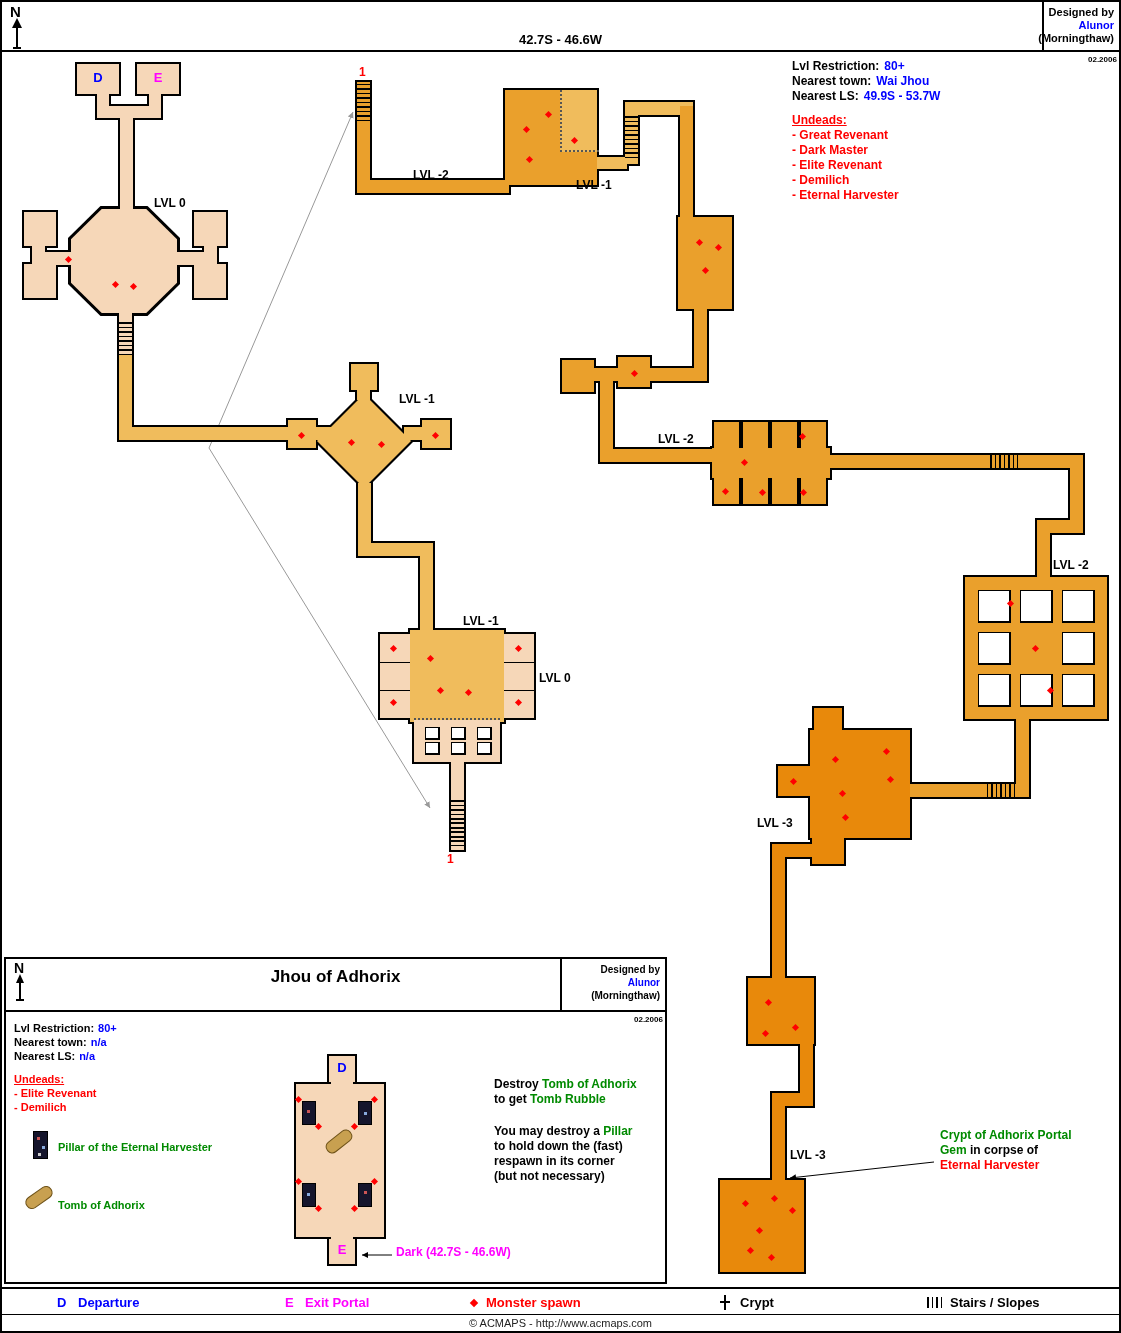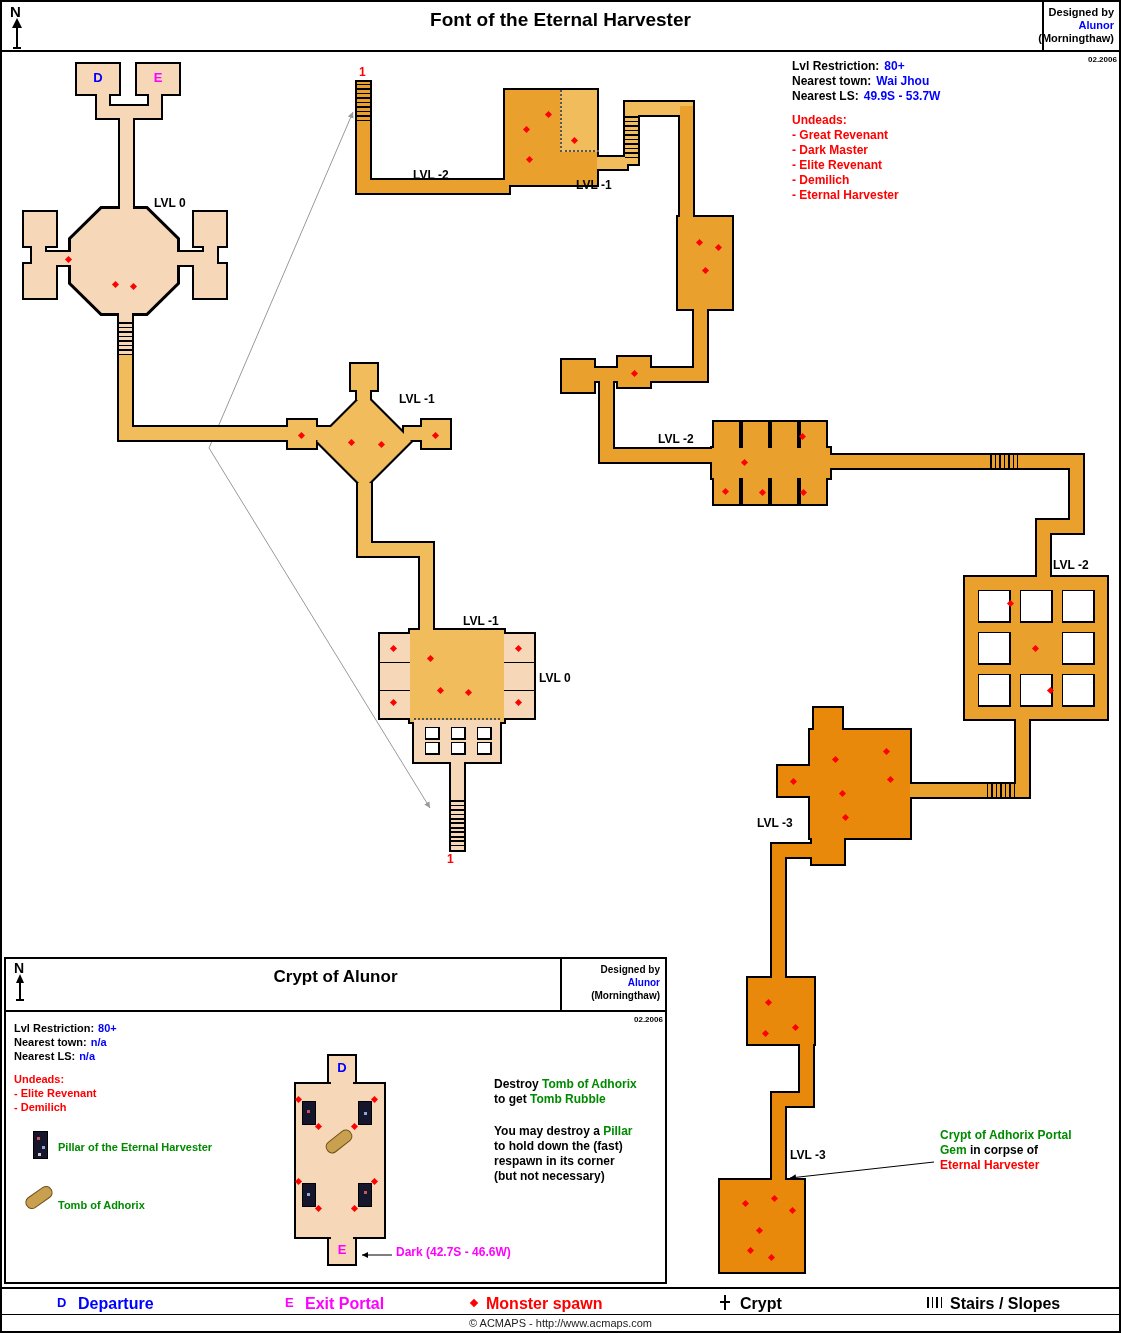--- a/index.html
+++ b/index.html
@@ -18,21 +18,21 @@
 
   
   .t-blue { color:var(--blue,#00f); }
   .t-red { color:var(--red,#f00); }
   .t-magenta { color:var(--magenta,#f0f); }
   .t-green { color:var(--green,#080); }
 
   
   .info { position:absolute; left:790px; top:57px; font-size:12px; font-weight:bold; line-height:15px; z-index:30; }
   .info .val { margin-left:5px; }
-  .undead-title { margin-top:9px; }
+  .undead-title { margin-top:9px; text-decoration:underline; }
 
   
   #map-layer { position:absolute; left:0; top:0; width:100%; height:100%; z-index:1; }
   .sb { position:absolute; background:#000; z-index:1; }
   .sf { position:absolute; z-index:2; }
   .c0 { background:var(--lvl0,#F6D7B8); }
   .c1 { background:var(--lvl1,#F0BC5C); }
   .c2 { background:var(--lvl2,#EAA02C); }
   .c3 { background:var(--lvl3,#E8890B); }
   .ov { position:absolute; z-index:3; }
@@ -64,21 +64,21 @@
   .pillar-icon { position:absolute; background:#15152c; border:1px solid #000; }
   .speck { position:absolute; width:3px; height:3px; }
   .tomb-icon { position:absolute; background:#C8A050; border:1px solid #6e5218; border-radius:6px; }
   .iroom { position:absolute; background:var(--lvl0,#F6D7B8); border:2px solid #000; }
   .ipatch { position:absolute; background:var(--lvl0,#F6D7B8); }
   .notes { position:absolute; font-size:12px; font-weight:bold; line-height:15px; }
   .exit-note { position:absolute; font-size:12px; font-weight:bold; white-space:nowrap; }
 
   
   .legendbar { position:absolute; left:0; top:1285px; width:100%; height:27px; background:#fff; border-top:2px solid #000; z-index:20; }
-  .lg, .lg-key { position:absolute; top:6px; font-size:16px; font-weight:bold; white-space:nowrap; }
+  .lg, .lg-key { position:absolute; top:6px; font-size:13px; font-weight:bold; white-space:nowrap; }
   .lg-key { font-size:13px; }
   .lg-dot { position:absolute; top:11px; width:6px; height:6px; background:var(--red,#f00); transform:rotate(45deg); }
   .lg-door { position:absolute; top:6px; width:12px; height:15px; }
   .lg-door::before { content:""; position:absolute; left:5px; top:0; width:2px; height:15px; background:#000; }
   .lg-door::after { content:""; position:absolute; left:1px; top:6px; width:10px; height:2px; background:#000; }
   .lg-stairs { position:absolute; top:8px; width:16px; height:11px; background-image:repeating-linear-gradient(to right,#000 0 1.5px,transparent 1.5px 4.5px); }
   .footer { position:absolute; left:0; top:1312px; width:100%; height:17px; background:#fff; border-top:1.5px solid #000; text-align:center; font-size:11px; color:#222; padding-top:2px; z-index:20; }
 </style>
 </head>
 <body>
@@ -309,21 +309,21 @@
       <div class="marker" style="left: 445px; top: 850px;">1</div>
     </div>
 
   <header class="hdr">
     <span class="compass-n">N</span>
     <svg class="compass-arrow" width="14" height="32">
       <line x1="7" y1="30" x2="7" y2="8" stroke="#000" stroke-width="2"></line>
       <polygon points="7,0 2,10 12,10" fill="#000"></polygon>
       <line x1="3" y1="30" x2="11" y2="30" stroke="#000" stroke-width="2"></line>
     </svg>
-    <div class="hdr-title">Font of the Eternal Harvester</div>
+    <div class="hdr-sub">42.7S - 46.6W</div>
     <div class="hdr-vline"></div>
     <div class="designer">
       <div>Designed by</div>
       <div class="t-blue">Alunor</div>
       <div>(Morningthaw)</div>
     </div>
   </header>
   <div class="map-date">02.2006</div>
 
   <section class="info">
@@ -348,21 +348,21 @@
   </div>
 
   <section class="inset">
     <div class="inset-hdr">
       <span class="compass-n" style="font-size:14px;">N</span>
       <svg class="compass-arrow" style="top:15px;" width="12" height="28">
         <line x1="6" y1="26" x2="6" y2="7" stroke="#000" stroke-width="2"></line>
         <polygon points="6,0 2,9 10,9" fill="#000"></polygon>
         <line x1="2" y1="26" x2="10" y2="26" stroke="#000" stroke-width="2"></line>
       </svg>
-      <div class="inset-title">Crypt of Alunor</div>
+      <div class="inset-title">Jhou of Adhorix</div>
       <div class="inset-vline"></div>
       <div class="inset-designer">
         <div>Designed by</div>
         <div class="t-blue">Alunor</div>
         <div>(Morningthaw)</div>
       </div>
     </div>
     <div class="inset-date">02.2006</div>
 
     <div class="inset-info">

